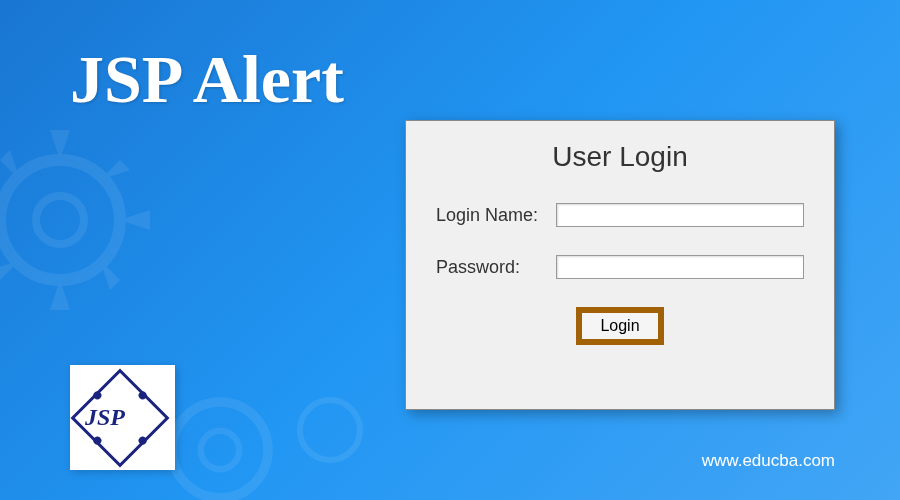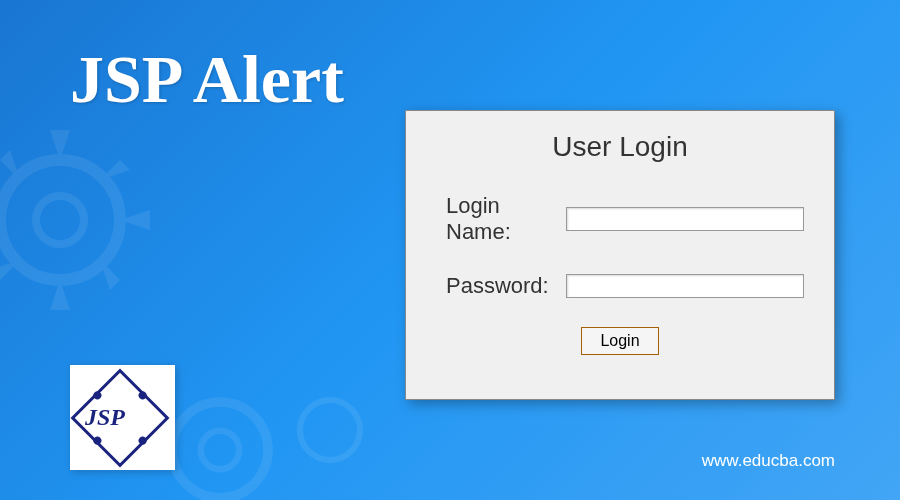--- a/index.html
+++ b/index.html
@@ -43,21 +43,21 @@
       top: 40px;
       left: 70px;
       color: #fff;
       font-size: 68px;
       font-weight: bold;
       font-family: Georgia, serif;
       text-shadow: 1px 1px 3px rgba(0,0,0,0.2);
     }
     .login-panel {
       position: absolute;
-      top: 110px;
+      top: 120px;
       right: 65px;
       width: 430px;
       height: 290px;
       background: #f0f0f0;
       border: 1px solid #888;
       box-shadow: 4px 4px 12px rgba(0,0,0,0.3);
       padding: 20px 30px;
     }
     .login-heading {
       text-align: center;
@@ -67,44 +67,43 @@
       margin-bottom: 30px;
       font-family: "Segoe UI", Arial, sans-serif;
     }
     .form-row {
       display: flex;
       align-items: center;
       margin-bottom: 28px;
     }
     .form-label {
       width: 120px;
-      font-size: 22px;
+      font-size: 18px;
       color: #333;
       text-align: left;
       padding-right: 8px;
-      margin-left: 10px;
     }
     .form-input {
       flex: 1;
       height: 24px;
       border: 1px solid #999;
       background: #fff;
       box-shadow: inset 1px 1px 2px rgba(0,0,0,0.15);
       padding: 2px 5px;
       font-size: 14px;
     }
     .button-row {
       text-align: center;
       margin-top: 10px;
     }
     .login-btn {
       padding: 4px 18px;
       font-size: 16px;
       background: #f5f5f5;
-      border: 1px solid #a16207;
+      border: 6px solid #a16207;
       cursor: pointer;
       font-family: Arial, sans-serif;
     }
     .logo-box {
       position: absolute;
       bottom: 30px;
       left: 70px;
       width: 105px;
       height: 105px;
       background: #fff;

